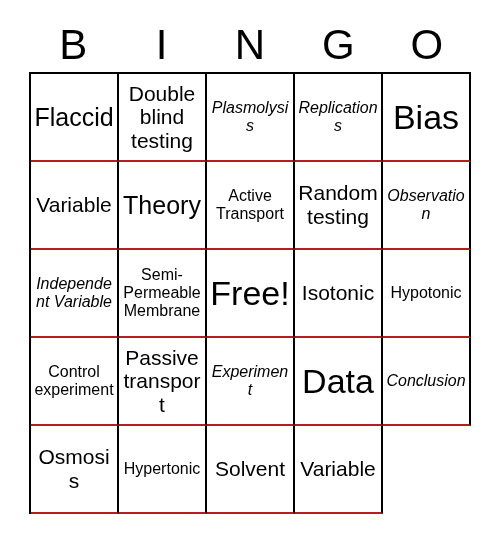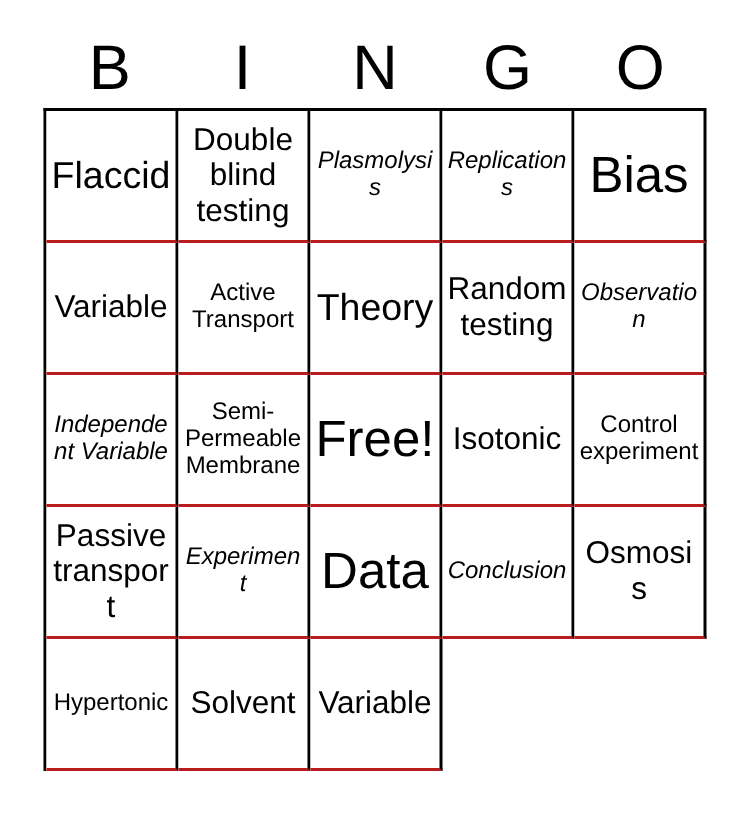--- a/index.html
+++ b/index.html
@@ -112,43 +112,46 @@
         <span class="cell-text" data-size="xs">Replications</span>
       </div>
     <div class="bingo-cell">
         <span class="cell-text" data-size="xl">Bias</span>
       </div>
 
     <div class="bingo-cell">
         <span class="cell-text" data-size="md">Variable</span>
       </div>
     <div class="bingo-cell">
-        <span class="cell-text" data-size="sm">Active Transport</span>
+        <span class="cell-text" data-size="lg">Theory</span>
       </div>
     <div class="bingo-cell">
-        <span class="cell-text" data-size="lg">Theory</span>
+        <span class="cell-text" data-size="sm">Active Transport</span>
       </div>
     <div class="bingo-cell">
         <span class="cell-text" data-size="md">Random testing</span>
       </div>
     <div class="bingo-cell">
         <span class="cell-text" data-size="xs">Observation</span>
       </div>
 
     <div class="bingo-cell">
         <span class="cell-text" data-size="xs">Independent Variable</span>
       </div>
     <div class="bingo-cell">
         <span class="cell-text" data-size="sm">Semi-Permeable Membrane</span>
       </div>
     <div class="bingo-cell">
         <span class="cell-text" data-size="xl">Free!</span>
       </div>
     <div class="bingo-cell">
         <span class="cell-text" data-size="md">Isotonic</span>
+      </div>
+    <div class="bingo-cell">
+        <span class="cell-text" data-size="sm">Hypotonic</span>
       </div>
 
     <div class="bingo-cell">
         <span class="cell-text" data-size="sm">Control experiment</span>
       </div>
     <div class="bingo-cell">
         <span class="cell-text" data-size="md">Passive transport</span>
       </div>
     <div class="bingo-cell">
         <span class="cell-text" data-size="xs">Experiment</span>

